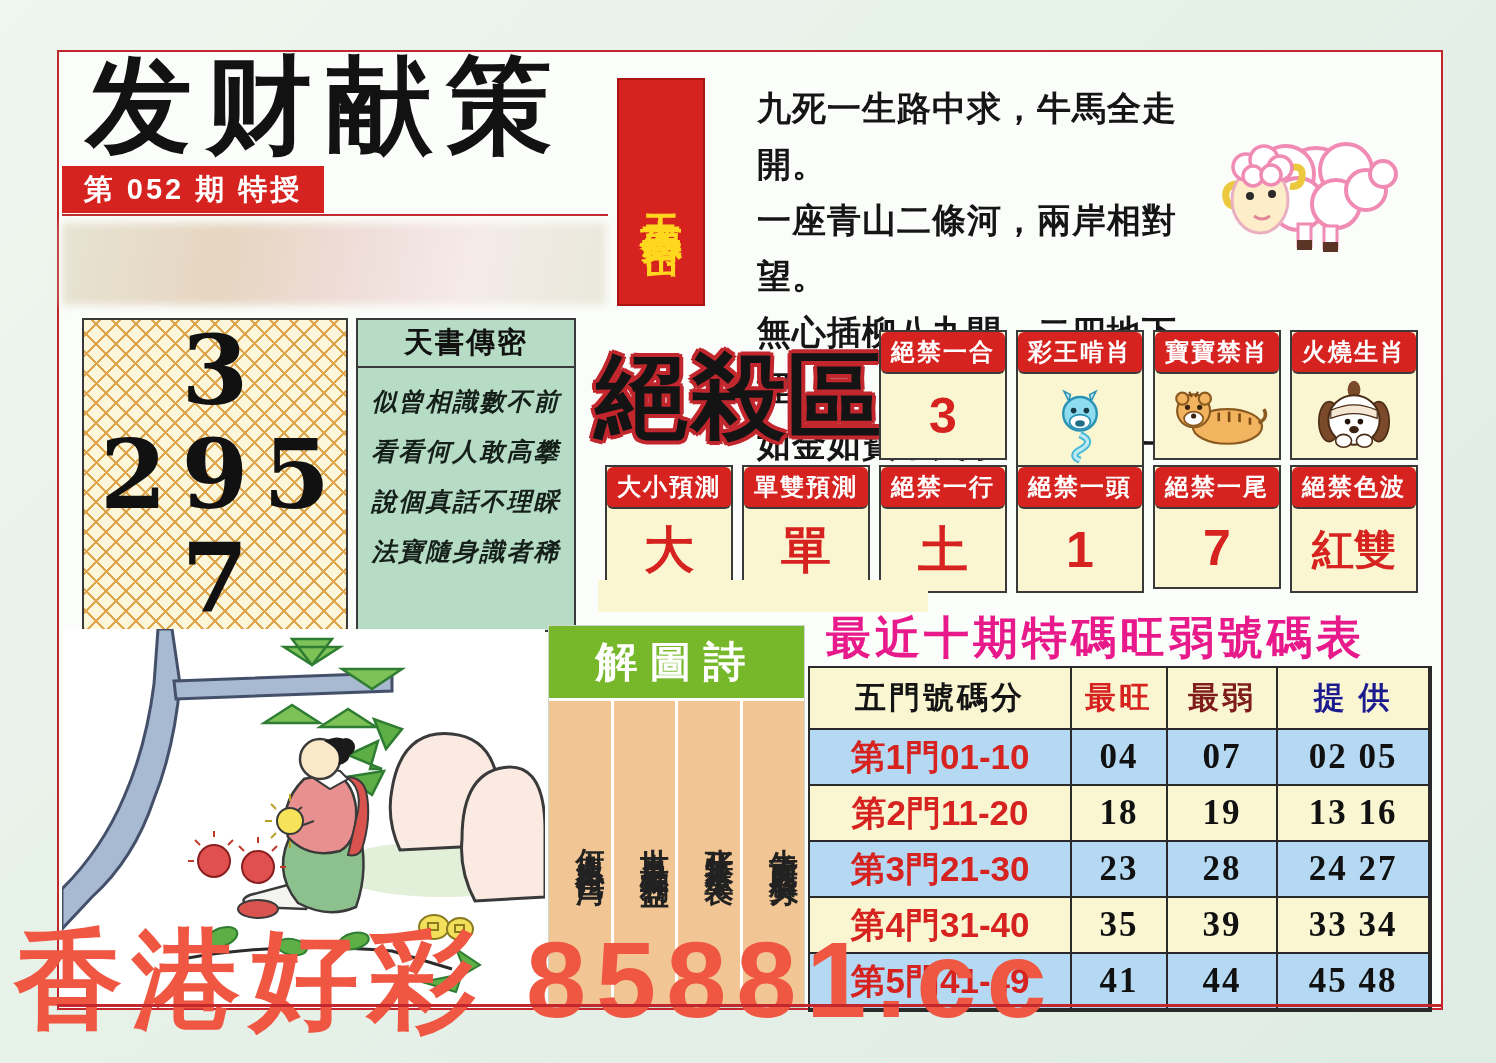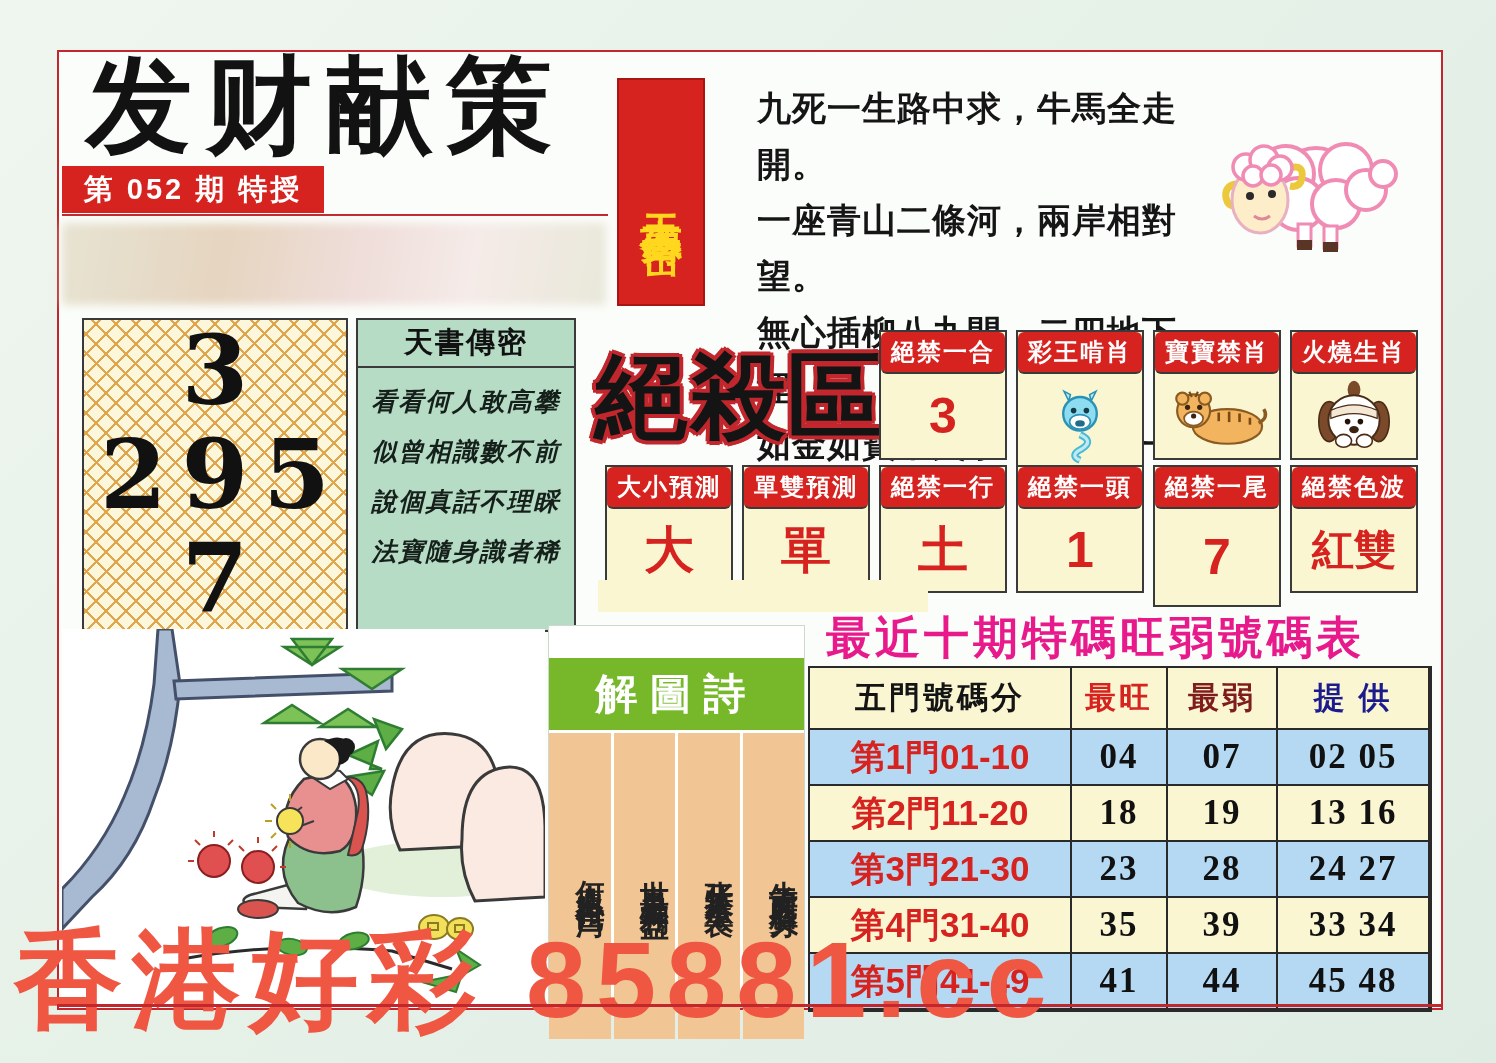--- a/index.html
+++ b/index.html
@@ -58,21 +58,21 @@
   .hot-table .cell{display:flex;align-items:center;justify-content:center;}
   .hot-table .hdr{background:#fbf6d2;font-family:"Liberation Serif",serif;font-weight:700;font-size:31px;letter-spacing:3px;}
   .hot-table .row-a{background:#b5d9f3;}
   .hot-table .row-b{background:#fbf6d2;}
   .hot-table .lbl{color:#d6231f;font-size:35px;font-weight:600;letter-spacing:0;}
   .hot-table .val{font-family:"Liberation Serif",serif;font-size:35px;font-weight:700;color:#111;letter-spacing:2px;}
   .th-hot{color:#d6231f;}.th-weak{color:#7f1d1d;}.th-prov{color:#1b1b8e;}
   
   .jietu{left:548px;top:625px;width:257px;height:383px;background:#fff;border:1px solid #cfd8cf;box-sizing:border-box;}
   .jietu .jhead{height:72px;background:#76b82a;display:flex;align-items:center;justify-content:center;
-    color:#fff;font-size:42px;font-weight:800;letter-spacing:12px;margin-top:32px;}
+    color:#fff;font-size:42px;font-weight:800;letter-spacing:12px;}
   .jietu .jbody{display:flex;gap:3px;height:calc(100% - 75px);padding-top:3px;}
   .jietu .jcol{flex:1;background:#f2c694;display:flex;justify-content:center;padding-top:10px;box-sizing:border-box;
     writing-mode:vertical-rl;text-orientation:upright;font-size:29px;font-weight:700;color:#222;letter-spacing:5px;}
   
   .painting{left:62px;top:629px;width:483px;height:379px;background:#fff;}
   
   .watermark{left:14px;top:926px;font-size:108px;font-weight:800;color:#ef5742;letter-spacing:10px;
     white-space:nowrap;z-index:40;line-height:1;}
   .frame-bottom-line{left:57px;top:1004px;width:1386px;height:3px;background:#c1272d;z-index:50;}
   .sheep-wrap{left:1198px;top:112px;width:210px;height:155px;}
@@ -140,22 +140,22 @@
     <span class="digit">9</span>
     <span class="digit">5</span>
   </div>
   <div class="nrow">
       <span class="digit">7</span>
     </div>
 </div>
 
 <div class="abs member">
   <div class="mtitle">天書傳密</div>
+  <div class="mline">似曾相識數不前</div>
   <div class="mline">看看何人敢高攀</div>
-  <div class="mline">似曾相識數不前</div>
   <div class="mline">說個真話不理睬</div>
   <div class="mline">法寶隨身識者稀</div>
 </div>
 
 <div class="abs killzone-title">絕殺區</div>
 
 <div class="abs kcell" style="left:879px;top:330px;height:130px;">
   <div class="khead">絕禁一合</div>
   <div class="kval">3</div>
 </div>
@@ -228,21 +228,21 @@
   <div class="kval">單</div>
 </div>
 <div class="abs kcell" style="left:879px;top:465px;height:128px;">
   <div class="khead">絕禁一行</div>
   <div class="kval">土</div>
 </div>
 <div class="abs kcell" style="left:1016px;top:465px;height:128px;">
   <div class="khead">絕禁一頭</div>
   <div class="kval">1</div>
 </div>
-<div class="abs kcell" style="left:1153px;top:465px;height:142px;">
+<div class="abs kcell" style="left:1153px;top:465px;height:124px;">
   <div class="khead">絕禁一尾</div>
   <div class="kval">7</div>
 </div>
 <div class="abs kcell" style="left:1290px;top:465px;height:128px;">
   <div class="khead">絕禁色波</div>
   <div class="kval small">紅雙</div>
 </div>
 <div class="abs censor-patch"></div>
 
 <div class="abs hot-title">最近十期特碼旺弱號碼表</div>

